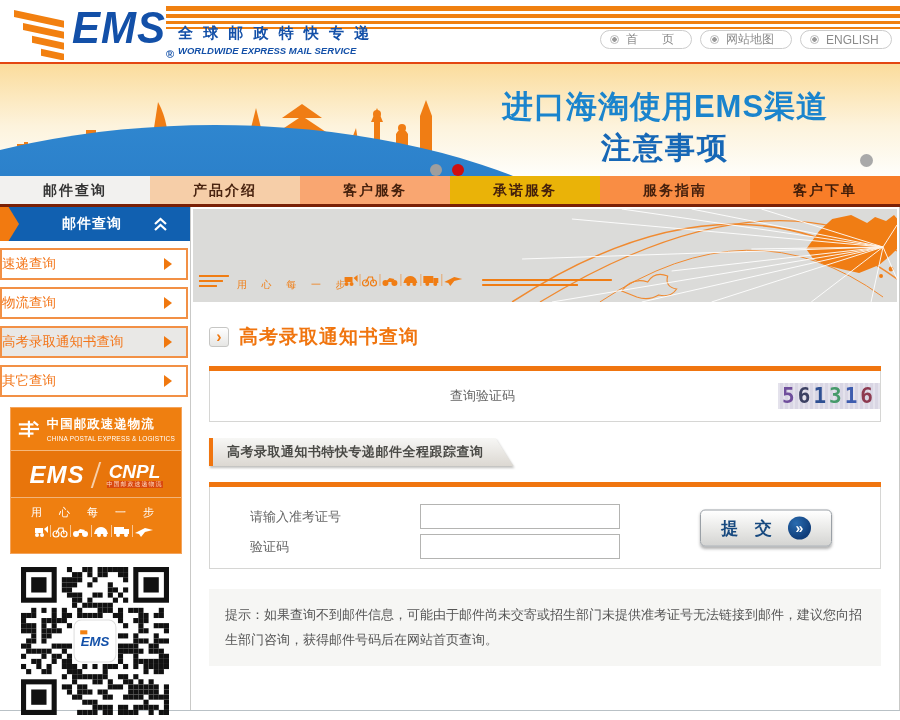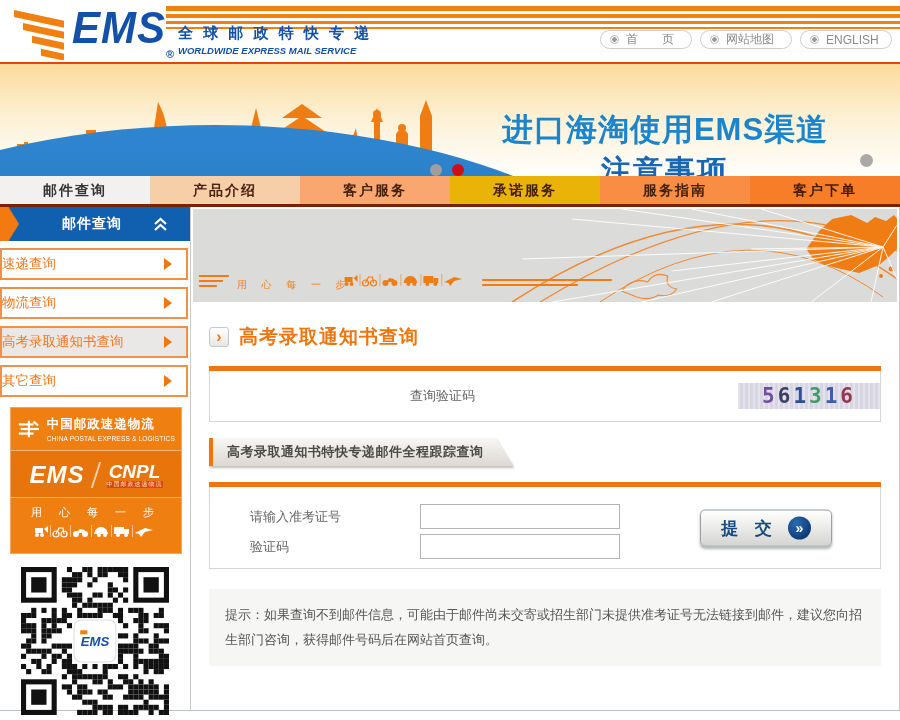--- a/index.html
+++ b/index.html
@@ -26,21 +26,21 @@
   .pill { display: inline-flex; align-items: center; gap: 7px; width: 92px; height: 19px;
     border: 1px solid #ccc; border-radius: 10px; padding: 0 9px; color: #8a8a8a; font-size: 12px;
     background: #fff; cursor: pointer; white-space: nowrap; }
   .pill-dot { width: 9px; height: 9px; border: 1px solid #bbb; border-radius: 50%;
     background: radial-gradient(circle at 50% 50%, #999 0 2px, #fff 2.5px); flex: 0 0 auto; }
 
   
   .banner { position: relative; height: 114px; border-top: 2px solid #e34612;
     background: linear-gradient(180deg, #fbdc9c, #fdf3dc 55%, #fefefb); overflow: hidden; cursor: pointer; }
   .banner svg.landmarks { position: absolute; left: 0; top: 0; }
-  .banner-title { position: absolute; left: 440px; width: 450px; top: 22px; text-align: center; margin-top: 23px; }
+  .banner-title { position: absolute; left: 440px; width: 450px; top: 22px; text-align: center; }
   .bt1 { font-size: 31px; font-weight: 900; color: #1a84cd; letter-spacing: 1px; }
   .bt2 { font-size: 30px; font-weight: 900; color: #1667b6; letter-spacing: 2px; }
   .dot { position: absolute; border-radius: 50%; width: 12px; height: 12px; cursor: pointer; }
   .dot1 { left: 430px; top: 100px; background: #9e9e9e; }
   .dot2 { left: 452px; top: 100px; background: #cf1010; }
   .dot-right { left: 860px; top: 90px; width: 13px; height: 13px; background: #a9a9a9; }
 
   
   .nav { display: flex; height: 31px; border-bottom: 3px solid #7a2106; }
   .nav-item { flex: 1; text-align: center; line-height: 28px; font-size: 14px; font-weight: 600;
@@ -89,21 +89,21 @@
     background: linear-gradient(180deg, #fff, #e6e6e4); color: #f07810; font-weight: 900;
     font-size: 16px; line-height: 17px; text-align: center; }
   .page-title { color: #f0750f; font-size: 19px; font-weight: bold; letter-spacing: 1px; }
 
   .panel { margin-top: 16px; }
   .panel-top { height: 5px; background: #f0750f; }
   .panel-body { border: 1px solid #d6d6d4; border-top: none; background: #fff; }
 
   .captcha-row { height: 50px; display: flex; align-items: center; justify-content: flex-end; }
   .captcha-label { color: #666; font-size: 13px; margin-left: 40px; width: 328px; }
-  .captcha-img { display: inline-block; padding: 1px 24px; letter-spacing: 3px; cursor: pointer;
+  .captcha-img { display: inline-block; padding: 1px 4px; letter-spacing: 3px; cursor: pointer;
     font-family: "DejaVu Sans Mono", "Liberation Mono", monospace; font-size: 21px; font-weight: bold;
     background-image: repeating-linear-gradient(90deg, rgba(255,255,255,.3) 0 2px, rgba(0,0,0,0) 2px 5px); }
 
   .tab-strip { margin-top: 16px; }
   .tab { display: inline-block; position: relative; padding: 5px 30px 5px 14px;
     background: linear-gradient(180deg, #f7f7f5, #dcd8d2); border-left: 4px solid #f0750f;
     clip-path: polygon(0 0, calc(100% - 18px) 0, 100% 100%, 0 100%);
     font-size: 13px; font-weight: bold; color: #4a4a46; cursor: pointer; letter-spacing: .5px; }
   .tab-shadow { filter: drop-shadow(1px 2px 1px #c0c0be); display: inline-block; }
 

